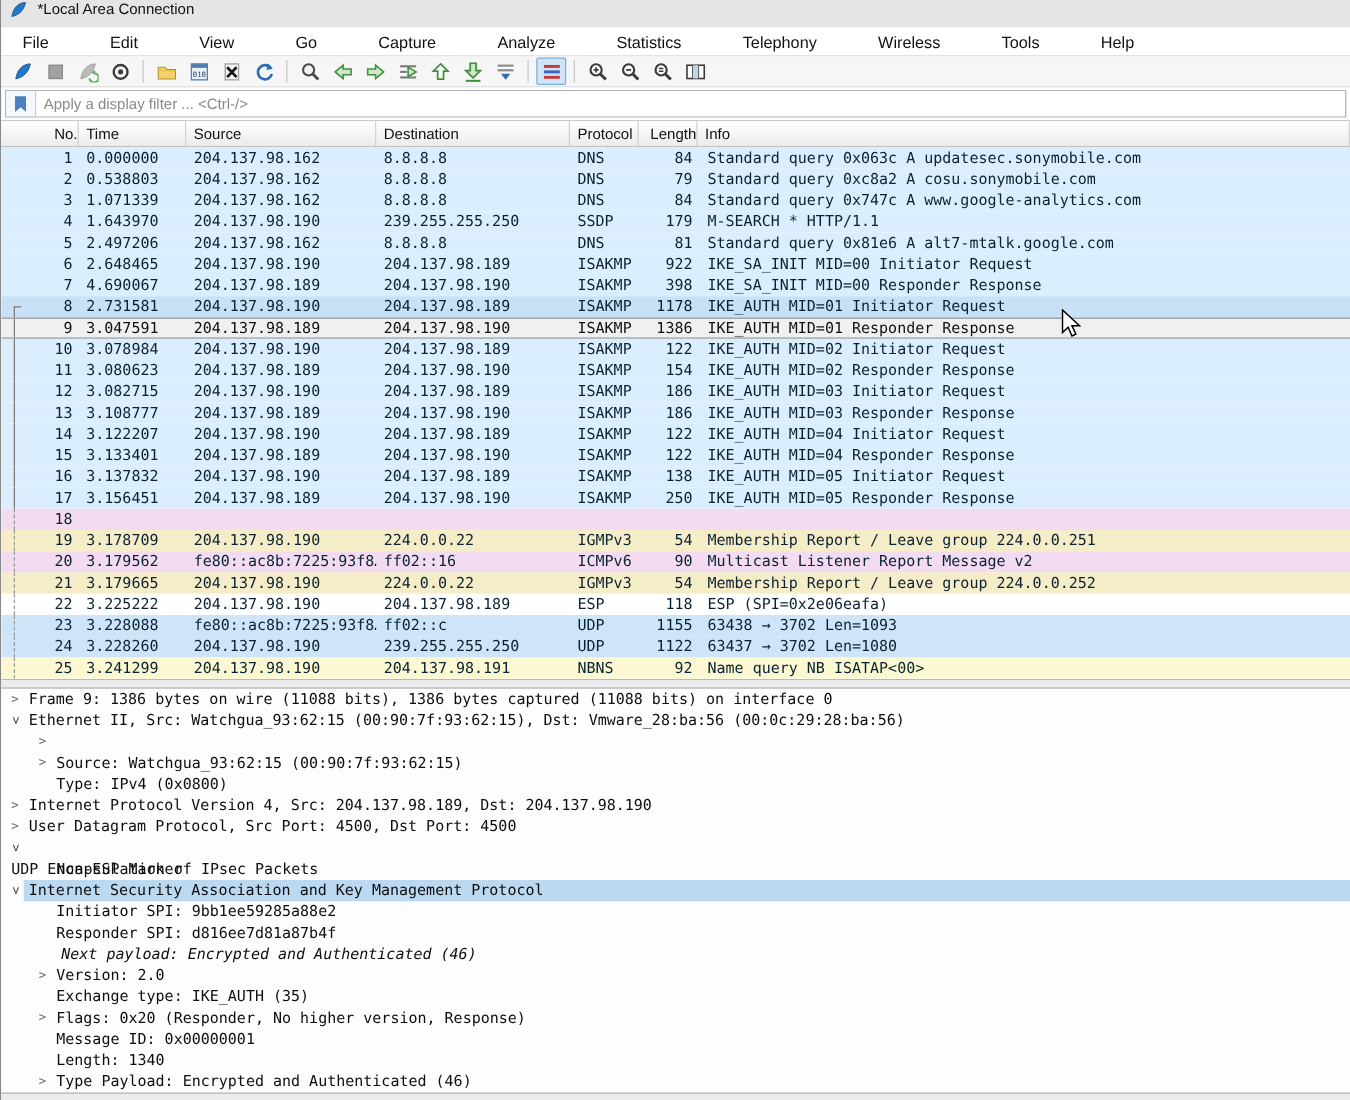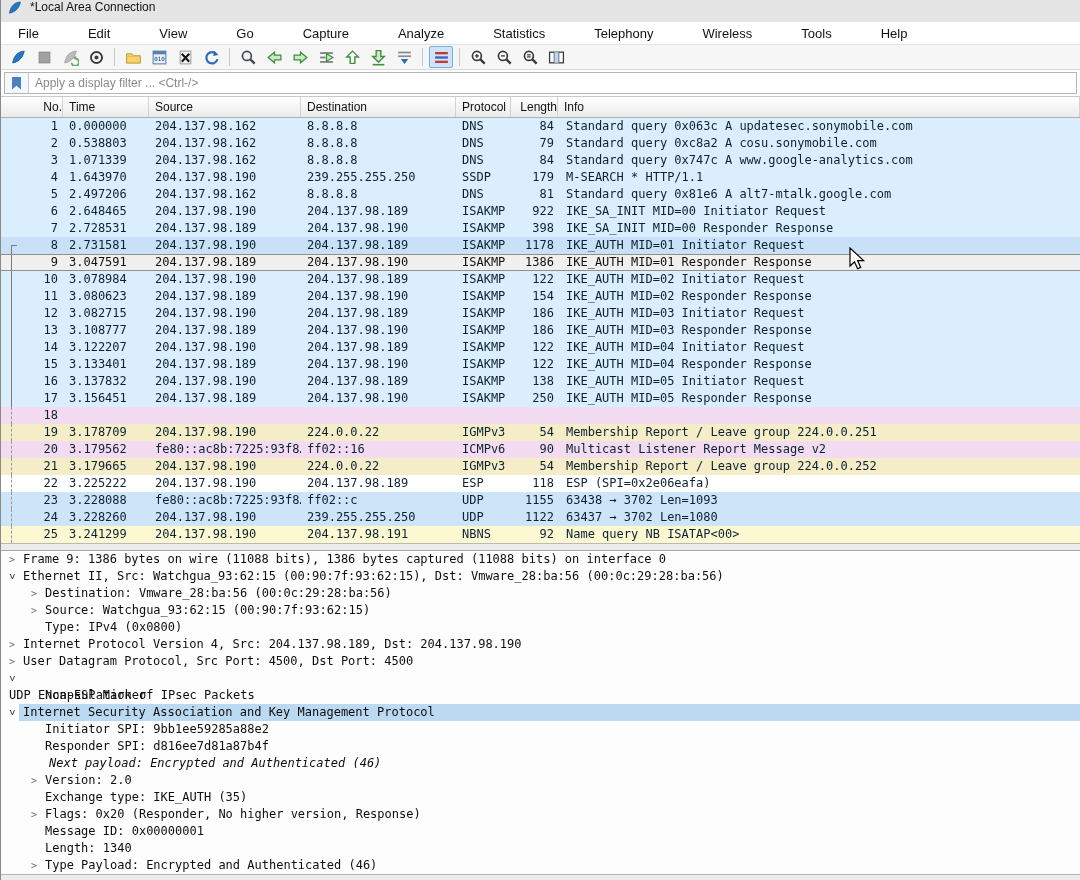--- a/index.html
+++ b/index.html
@@ -295,21 +295,21 @@
       <div class="cell c-no">6</div>
       <div class="cell c-time">2.648465</div>
       <div class="cell c-src">204.137.98.190</div>
       <div class="cell c-dst">204.137.98.189</div>
       <div class="cell c-proto">ISAKMP</div>
       <div class="cell c-len">922</div>
       <div class="cell c-info">IKE_SA_INIT MID=00 Initiator Request</div>
     </div>
     <div class="prow" style="background: rgb(219, 238, 253);">
       <div class="cell c-no">7</div>
-      <div class="cell c-time">2.728531</div>
+      <div class="cell c-time">4.690067</div>
       <div class="cell c-src">204.137.98.189</div>
       <div class="cell c-dst">204.137.98.190</div>
       <div class="cell c-proto">ISAKMP</div>
       <div class="cell c-len">398</div>
       <div class="cell c-info">IKE_SA_INIT MID=00 Responder Response</div>
     </div>
     <div class="prow" style="background: rgb(200, 225, 247);">
       <div class="cell c-no">8</div>
       <div class="cell c-time">2.731581</div>
       <div class="cell c-src">204.137.98.190</div>
@@ -497,21 +497,20 @@
     <div class="dline" style="padding-left: 4px;">
       <span class="arrow">&gt;</span>
       <span class="dtext">Frame 9: 1386 bytes on wire (11088 bits), 1386 bytes captured (11088 bits) on interface 0</span>
     </div>
     <div class="dline" style="padding-left: 4px;">
       <span class="arrow expanded">&gt;</span>
       <span class="dtext">Ethernet II, Src: Watchgua_93:62:15 (00:90:7f:93:62:15), Dst: Vmware_28:ba:56 (00:0c:29:28:ba:56)</span>
     </div>
     <div class="dline" style="padding-left: 26px;">
       <span class="arrow">&gt;</span>
-      <span class="dtext">Destination: Vmware_28:ba:56 (00:0c:29:28:ba:56)</span>
     </div>
     <div class="dline" style="padding-left: 26px;">
       <span class="arrow">&gt;</span>
       <span class="dtext">Source: Watchgua_93:62:15 (00:90:7f:93:62:15)</span>
     </div>
     <div class="dline" style="padding-left: 26px;">
       <span class="arrow"></span>
       <span class="dtext">Type: IPv4 (0x0800)</span>
     </div>
     <div class="dline" style="padding-left: 4px;">

